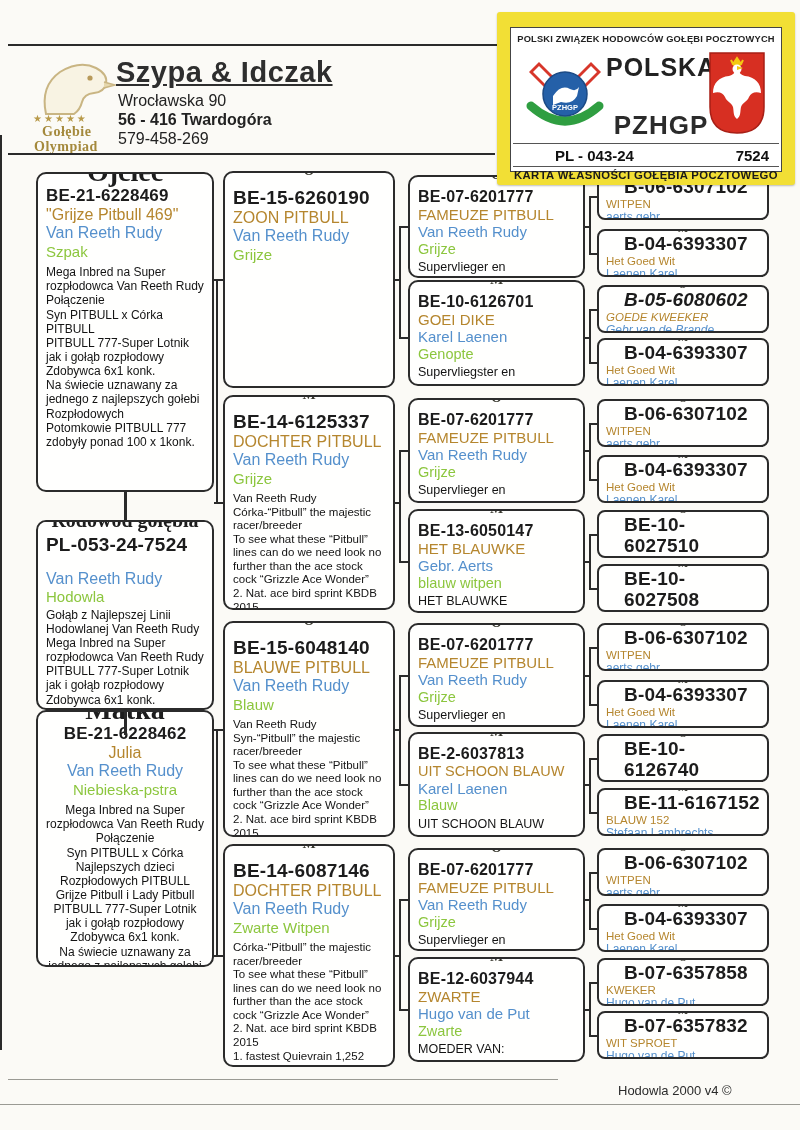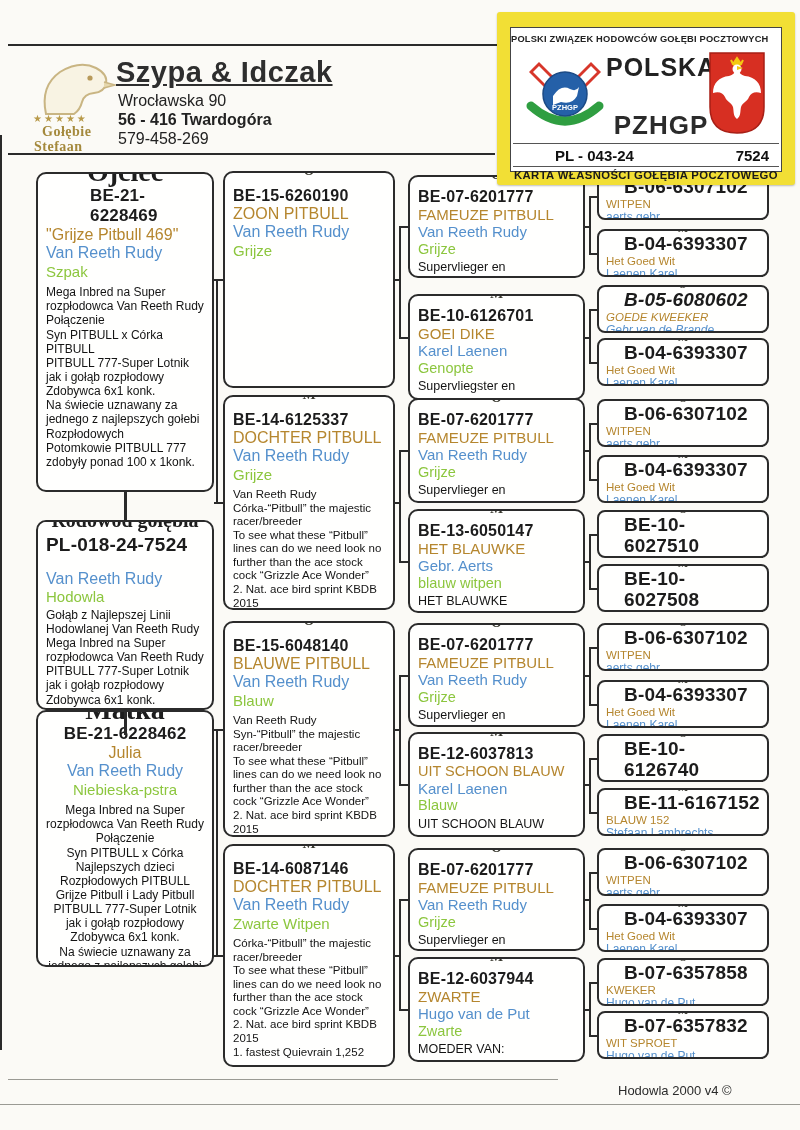--- a/index.html
+++ b/index.html
@@ -23,42 +23,42 @@
   .lbl-sex-sm{top:-8px;font-size:11px;color:#3a3a30;}
   .ring{font-weight:bold;font-size:17px;letter-spacing:.2px;}
   .nm{color:#b5862e;font-size:16px;line-height:1.15;}
   .br{color:#5590cc;font-size:16px;line-height:1.15;}
   .cl{color:#8cc63e;font-size:15px;line-height:1.15;}
   .ds{color:#141414;font-size:12px;line-height:1.18;margin-top:5px;white-space:pre-line;}
   .note{color:#141414;font-size:12.5px;margin-top:3px;}
   
   .c1{left:36px;width:178px;}
   .c2{left:223px;width:172px;}
-  .c2 .ring{font-size:16px}
+  .c2 .ring{font-size:19px}
   .c3{left:408px;width:177px;}
   .c3 .ring{font-size:16px}
   .c3 .nm,.c3 .br{font-size:15px}
   .c3 .cl{font-size:14.5px}
   .c4{left:597px;width:172px;height:48px;border-radius:8px;padding:3px 7px;}
   .c4 .ring{font-size:19px;line-height:1.1;margin-left:18px;}
   .c4 .nm{font-size:11.5px;line-height:1.12;}
   .c4 .br{font-size:12px;line-height:1.12;}
   
   .title{position:absolute;left:116px;top:56px;font-size:29px;font-weight:bold;
          color:#2e2e2e;text-decoration:underline;letter-spacing:.5px;}
   .addr{position:absolute;left:118px;font-size:16px;color:#222;}
   .logoword{position:absolute;font-weight:bold;color:#a4893c;font-size:14px;
          font-family:"Liberation Serif",serif;letter-spacing:.5px;}
   .stars{position:absolute;color:#b89a4a;font-size:10px;letter-spacing:2px;}
   
   .badge{position:absolute;left:497px;top:12px;width:298px;height:173px;
          background:#f2df35;z-index:10;border-radius:3px;box-shadow:0 1px 2px rgba(0,0,0,.25);}
   .badge-inner{position:absolute;left:13px;top:15px;right:13px;bottom:13px;
          background:#fff;border:1px solid #444;}
-  .badge-org{position:absolute;top:6px;left:0;right:0;text-align:left;
+  .badge-org{position:absolute;top:6px;left:0;right:0;text-align:center;
          font-size:9.3px;font-weight:bold;color:#222;letter-spacing:.2px;}
   .badge-polska{position:absolute;left:95px;top:25px;width:110px;text-align:center;
          font-size:25px;font-weight:bold;color:#222;letter-spacing:1px;}
   .badge-year{position:absolute;left:95px;top:50px;width:110px;text-align:center;
          font-size:29px;font-weight:bold;color:#f2cf1d;letter-spacing:1px;
          text-shadow:-1px -1px 0 #3a3a3a,1px -1px 0 #3a3a3a,-1px 1px 0 #3a3a3a,1px 1px 0 #3a3a3a;}
   .badge-pzhgp{position:absolute;left:95px;top:82px;width:110px;text-align:center;
          font-size:26px;font-weight:bold;color:#2b2b2b;letter-spacing:1px;}
   .badge-rule{position:absolute;left:2px;right:2px;height:1px;background:#555;}
   .badge-pl{position:absolute;left:12px;top:119px;font-size:15px;font-weight:bold;color:#111;margin-left:32px;}
@@ -76,21 +76,21 @@
 
 <div>
   <svg style="position:absolute;left:38px;top:56px" width="78" height="62" viewBox="0 0 78 62">
     <path d="M8 58 Q2 30 22 16 Q42 4 58 12 Q70 18 68 28 Q66 36 56 37 Q46 38 44 46 Q42 54 36 58 Z" fill="#f8f3e3" stroke="#c9b583" stroke-width="2"></path>
     <circle cx="52" cy="22" r="2.6" fill="#b89a5a"></circle>
     <path d="M66 26 L77 29 L66 32" fill="#e6d8ae" stroke="#c9b583" stroke-width="1.5"></path>
     <path d="M14 52 Q28 44 40 48" fill="none" stroke="#d6c folder79a" stroke-width="0"></path>
   </svg>
   <div class="stars" style="left:33px;top:113px;">★★★★★</div>
   <div class="logoword" style="left:42px;top:124px;">Gołębie</div>
-  <div class="logoword" style="left:34px;top:139px;">Stefaan</div>
+  <div class="logoword" style="left:34px;top:139px;">Olympiad</div>
   <div class="title">Szypa &amp; Idczak</div>
   <div class="addr" style="top:92px;">Wrocławska 90</div>
   <div class="addr" style="top:111px;font-weight:bold;">56 - 416  Twardogóra</div>
   <div class="addr" style="top:130px;">579-458-269</div>
   <div class="hline" style="left:8px;top:153px;width:487px;"></div>
 </div>
 
 <div class="badge">
   <div class="badge-inner">
     <div class="badge-org">POLSKI ZWIĄZEK HODOWCÓW GOŁĘBI POCZTOWYCH</div>
@@ -116,35 +116,35 @@
     <div class="badge-rule" style="top:115px;"></div>
     <div class="badge-pl">PL - 043-24</div>
     <div class="badge-num">7524</div>
     <div class="badge-rule" style="top:138px;"></div>
     <div class="badge-karta">KARTA  WŁASNOŚCI GOŁĘBIA POCZTOWEGO</div>
   </div>
 </div>
 
 <div class="box c1" style="top:172px;height:320px;">
   <span class="boxlabel lbl-big">Ojciec</span>
-  <div class="ring" style="margin-top:6px;margin-left:44px;">BE-21-6228469</div>
+  <div class="ring" style="margin-top:6px;">BE-21-6228469</div>
   <div class="nm">"Grijze Pitbull 469"</div>
   <div class="br">Van Reeth Rudy</div>
   <div class="cl">Szpak</div>
   <div class="ds">Mega Inbred na Super rozpłodowca Van Reeth Rudy Połączenie
 Syn PITBULL x Córka PITBULL
 PITBULL 777-Super Lotnik jak i gołąb rozpłodowy
 Zdobywca 6x1 konk.
 Na świecie uznawany za jednego z najlepszych gołebi Rozpłodowych
 Potomkowie PITBULL 777 zdobyły ponad 100 x 1konk.</div>
 </div>
 
 <div class="box c1" style="top:520px;height:190px;">
   <span class="boxlabel lbl-mid">Rodowód gołębia</span>
-  <div class="ring" style="margin-top:6px;font-size:19px;">PL-018-24-7524</div>
+  <div class="ring" style="margin-top:6px;font-size:19px;">PL-053-24-7524</div>
   <div class="br" style="margin-top:14px;">Van Reeth Rudy</div>
   <div class="cl">Hodowla</div>
   <div class="ds" style="margin-top:2px;">Gołąb z Najlepszej Linii Hodowlanej Van Reeth Rudy
 Mega Inbred na Super rozpłodowca Van Reeth Rudy
 PITBULL 777-Super Lotnik jak i gołąb rozpłodowy
 Zdobywca 6x1 konk.</div>
 </div>
 
 <div class="box c1" style="top:710px;height:257px;text-align:center;">
   <span class="boxlabel lbl-big">Matka</span>
@@ -203,21 +203,21 @@
 </div>
 
 <div class="box c3" style="top:175px;height:103px;">
   <span class="boxlabel lbl-sex">O</span>
   <div class="ring" style="margin-top:5px;">BE-07-6201777</div>
   <div class="nm">FAMEUZE PITBULL</div>
   <div class="br">Van Reeth Rudy</div>
   <div class="cl">Grijze</div>
   <div class="note">Supervlieger en</div>
 </div>
-<div class="box c3" style="top:294px;height:106px;">
+<div class="box c3" style="top:280px;height:106px;">
   <span class="boxlabel lbl-sex">M</span>
   <div class="ring" style="margin-top:5px;">BE-10-6126701</div>
   <div class="nm">GOEI DIKE</div>
   <div class="br">Karel Laenen</div>
   <div class="cl">Genopte</div>
   <div class="note">Supervliegster en</div>
 </div>
 <div class="box c3" style="top:398px;height:105px;">
   <span class="boxlabel lbl-sex">O</span>
   <div class="ring" style="margin-top:5px;">BE-07-6201777</div>
@@ -237,21 +237,21 @@
 <div class="box c3" style="top:623px;height:104px;">
   <span class="boxlabel lbl-sex">O</span>
   <div class="ring" style="margin-top:5px;">BE-07-6201777</div>
   <div class="nm">FAMEUZE PITBULL</div>
   <div class="br">Van Reeth Rudy</div>
   <div class="cl">Grijze</div>
   <div class="note">Supervlieger en</div>
 </div>
 <div class="box c3" style="top:732px;height:105px;">
   <span class="boxlabel lbl-sex">M</span>
-  <div class="ring" style="margin-top:5px;">BE-12-6037813</div>
+  <div class="ring" style="margin-top:5px;">BE-2-6037813</div>
   <div class="nm" style="font-size:14.5px;">UIT SCHOON BLAUW</div>
   <div class="br">Karel Laenen</div>
   <div class="cl">Blauw</div>
   <div class="note">UIT SCHOON BLAUW</div>
 </div>
 <div class="box c3" style="top:848px;height:103px;">
   <span class="boxlabel lbl-sex">O</span>
   <div class="ring" style="margin-top:5px;">BE-07-6201777</div>
   <div class="nm">FAMEUZE PITBULL</div>
   <div class="br">Van Reeth Rudy</div>

